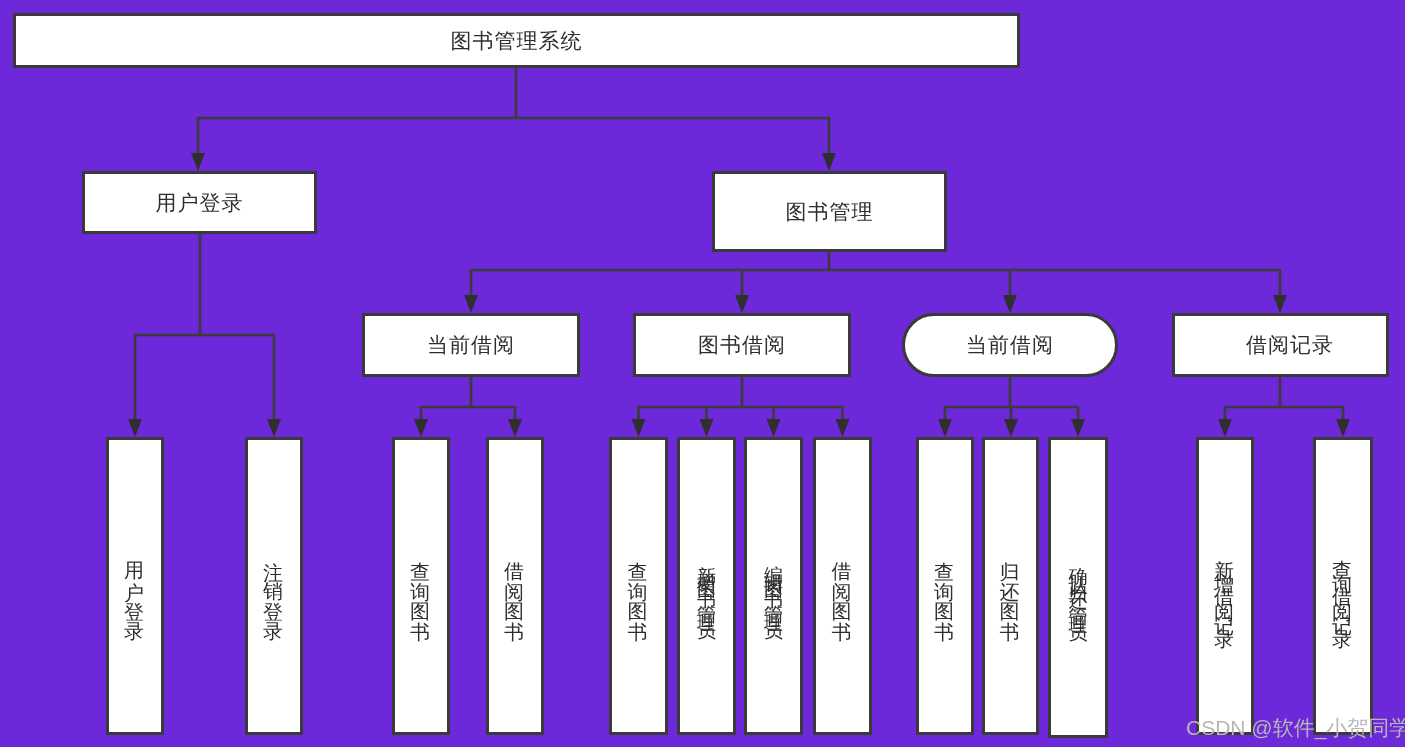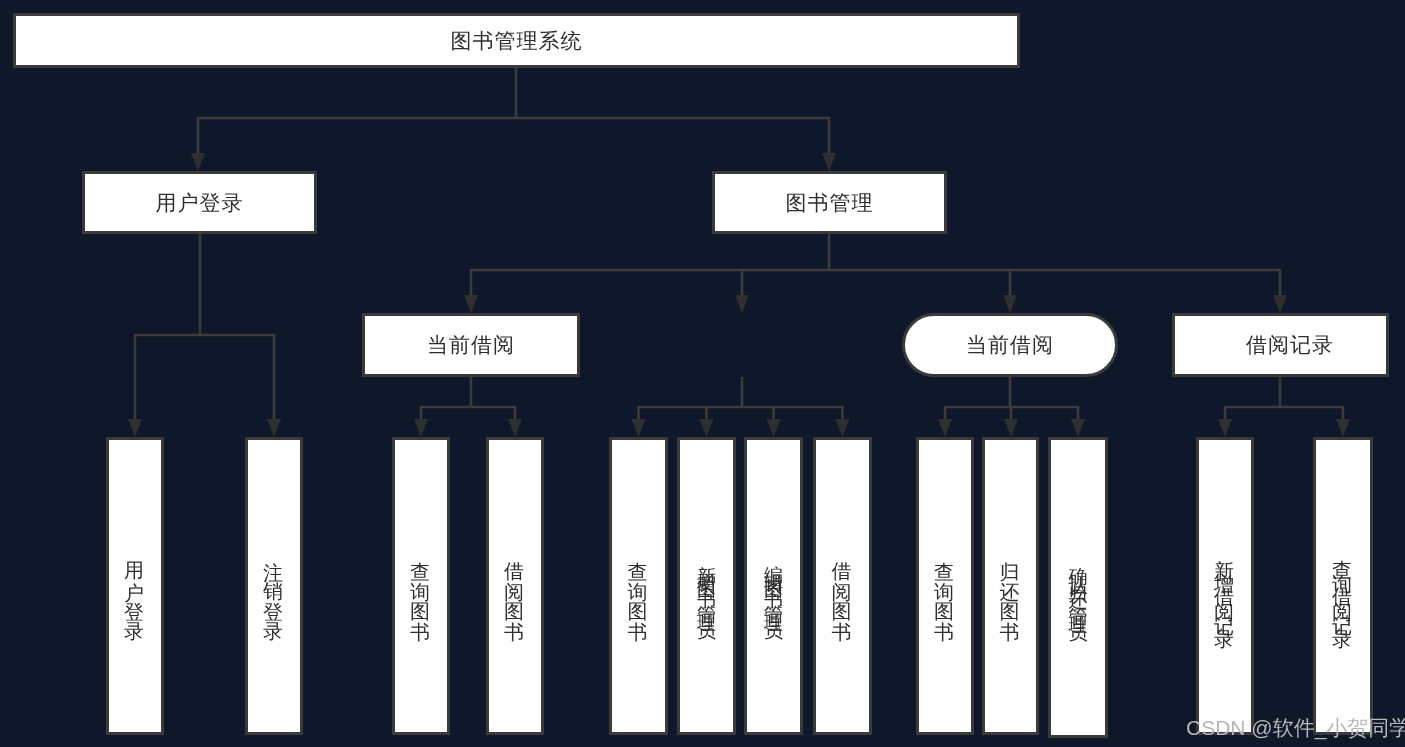--- a/index.html
+++ b/index.html
@@ -5,21 +5,21 @@
   html, body {
     margin: 0;
     padding: 0;
     background: #ffffff;
     font-family: "Liberation Sans", "DejaVu Sans", sans-serif;
   }
   .canvas {
     position: relative;
     width: 1405px;
     height: 747px;
-    background: #0f172a;
+    background: #6d28d9;
     overflow: hidden;
   }
   svg.connectors {
     position: absolute;
     left: 0; top: 0;
     width: 1405px;
     height: 747px;
   }
   .box {
     position: absolute;
@@ -137,27 +137,30 @@
     </g>
   </svg>
 
   <div class="box" style="left:13px; top:13px; width:1007px; height:55px;">
     <span>图书管理系统</span>
   </div>
 
   <div class="box" style="left:82px; top:171px; width:235px; height:63px;">
     <span>用户登录</span>
   </div>
-  <div class="box" style="left:712px; top:171px; width:235px; height:63px;">
+  <div class="box" style="left:712px; top:171px; width:235px; height:81px;">
     <span>图书管理</span>
   </div>
 
   <div class="box" style="left:362px; top:313px; width:218px; height:64px;">
     <span>当前借阅</span>
   </div>
+  <div class="box" style="left:633px; top:313px; width:218px; height:64px;">
+    <span>图书借阅</span>
+  </div>
   <div class="box" style="left:902px; top:313px; width:216px; height:64px;border-radius:32px;">
     <span>当前借阅</span>
   </div>
   <div class="box" style="left:1172px; top:313px; width:217px; height:64px;padding-left:19px;">
     <span>借阅记录</span>
   </div>
 
   <div class="leaf" style="left:106px;">
     <span class="vtext">用户登录</span>
   </div>

